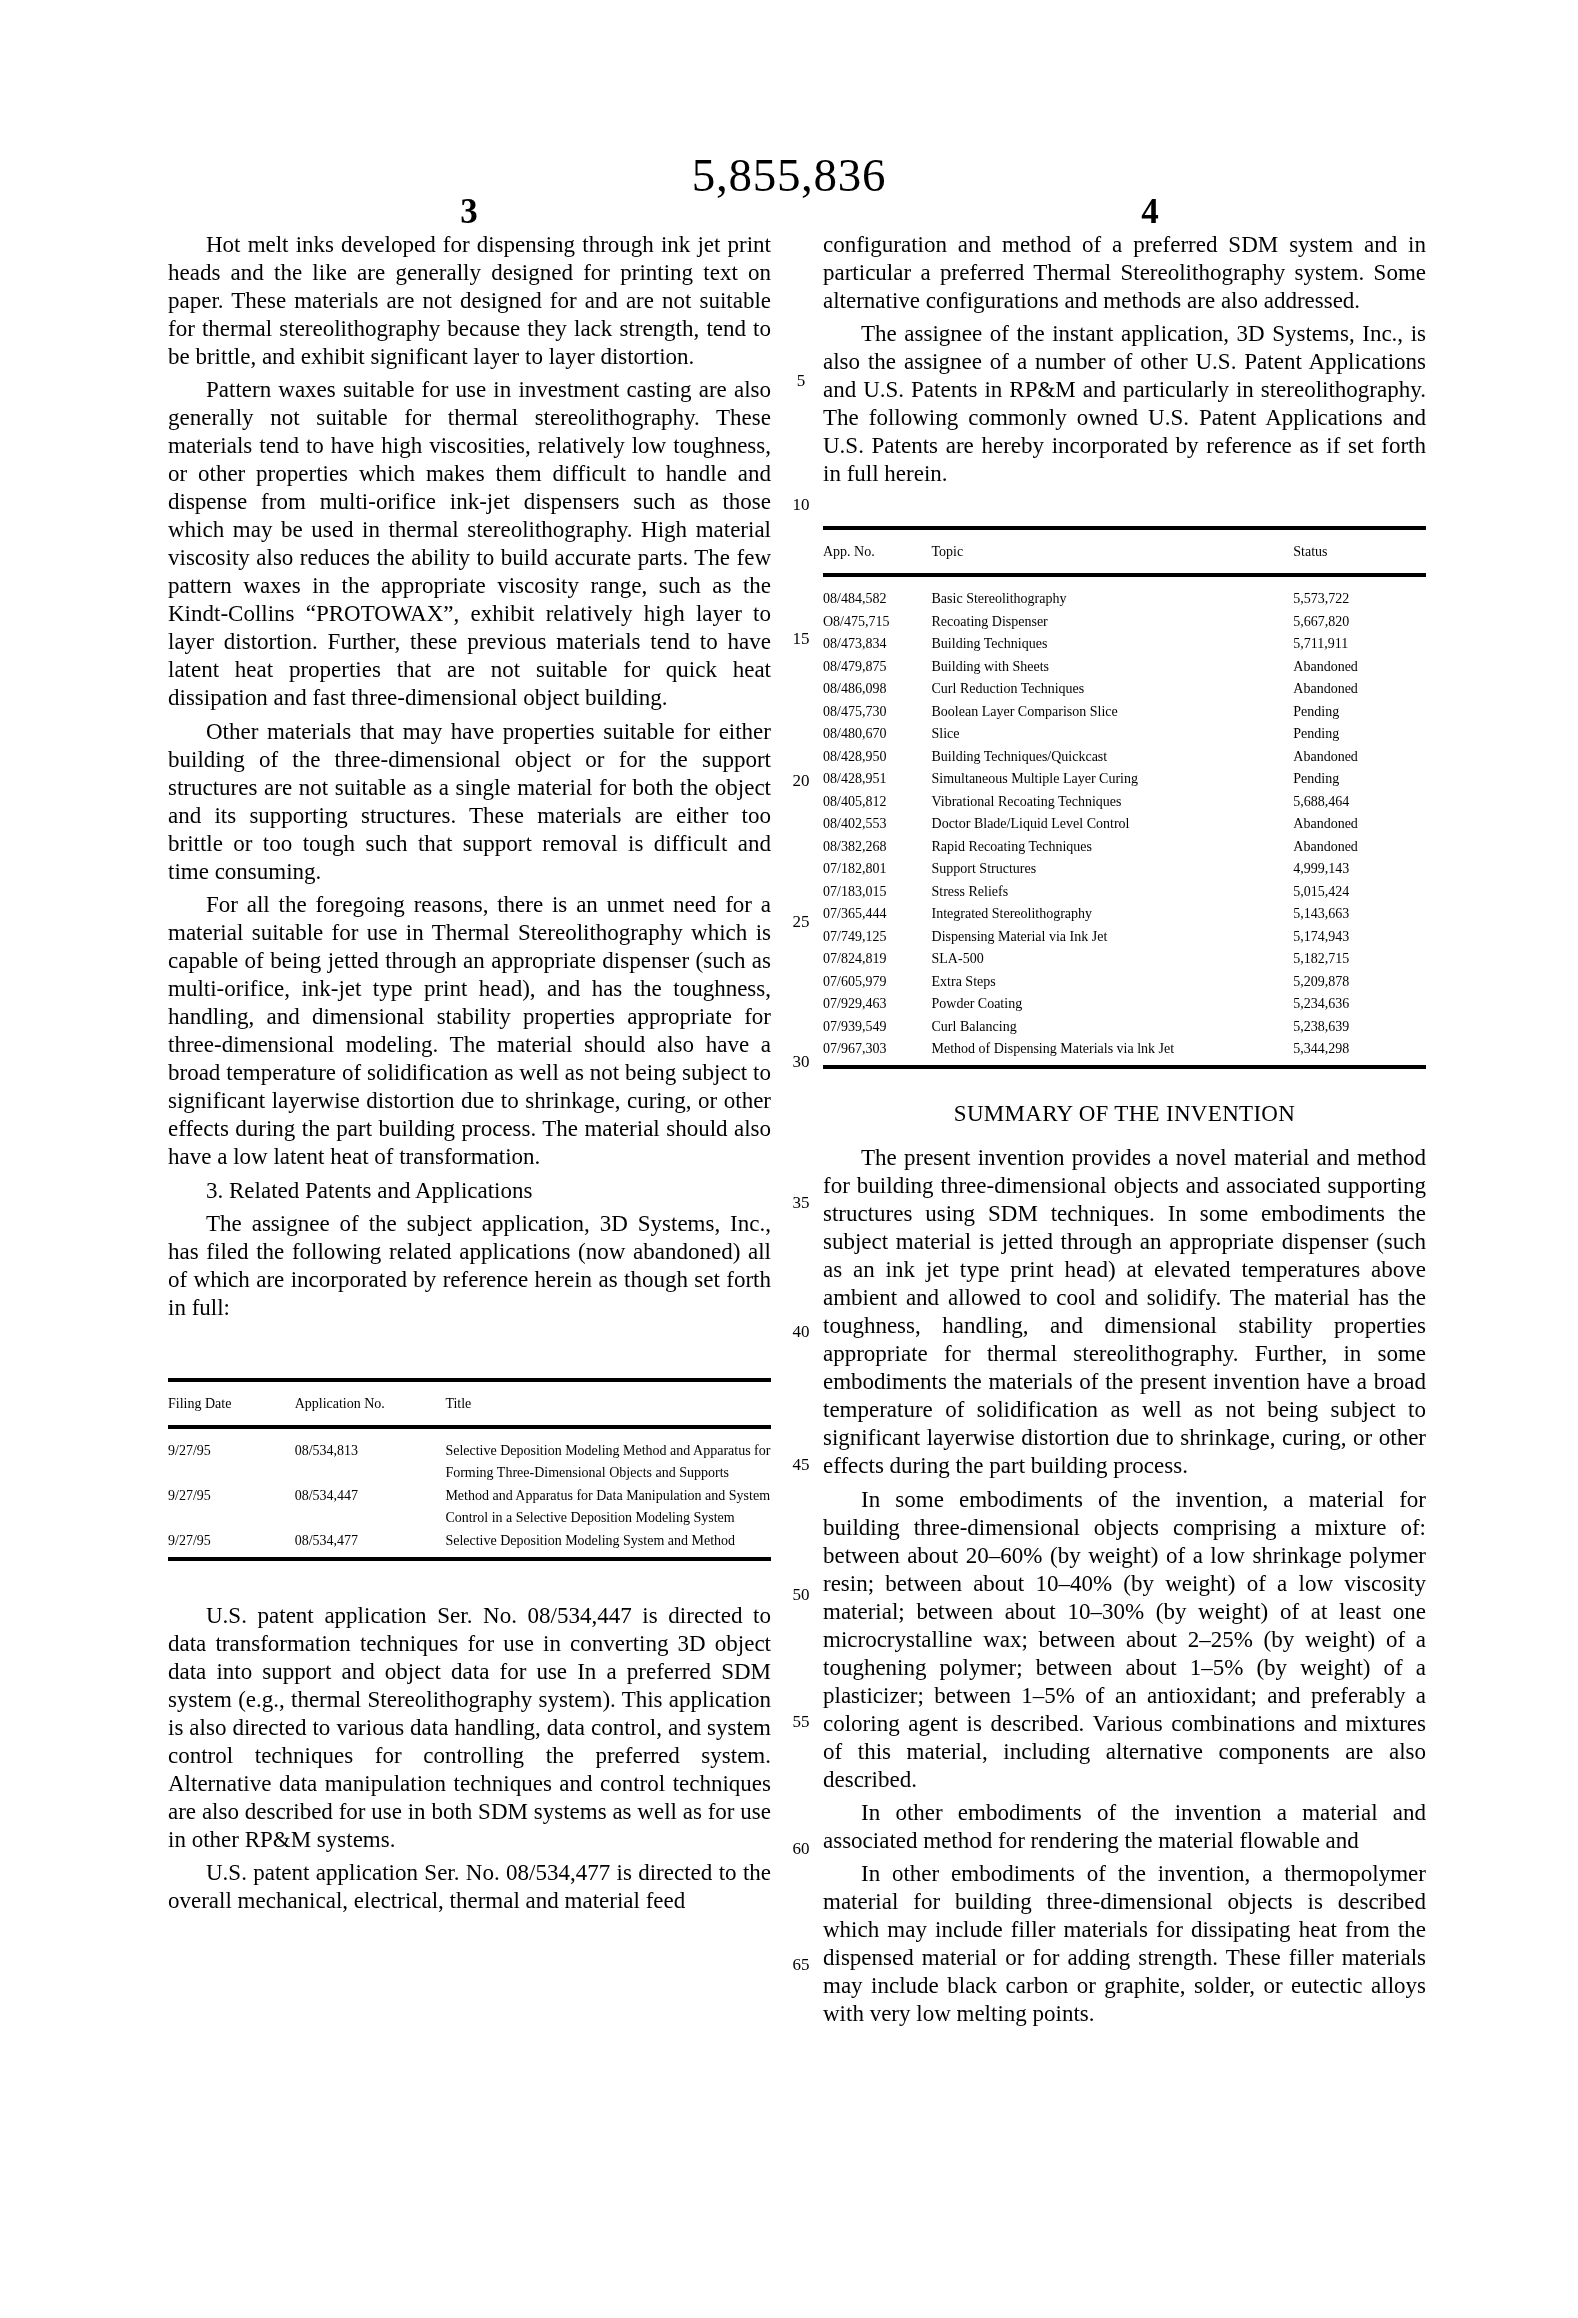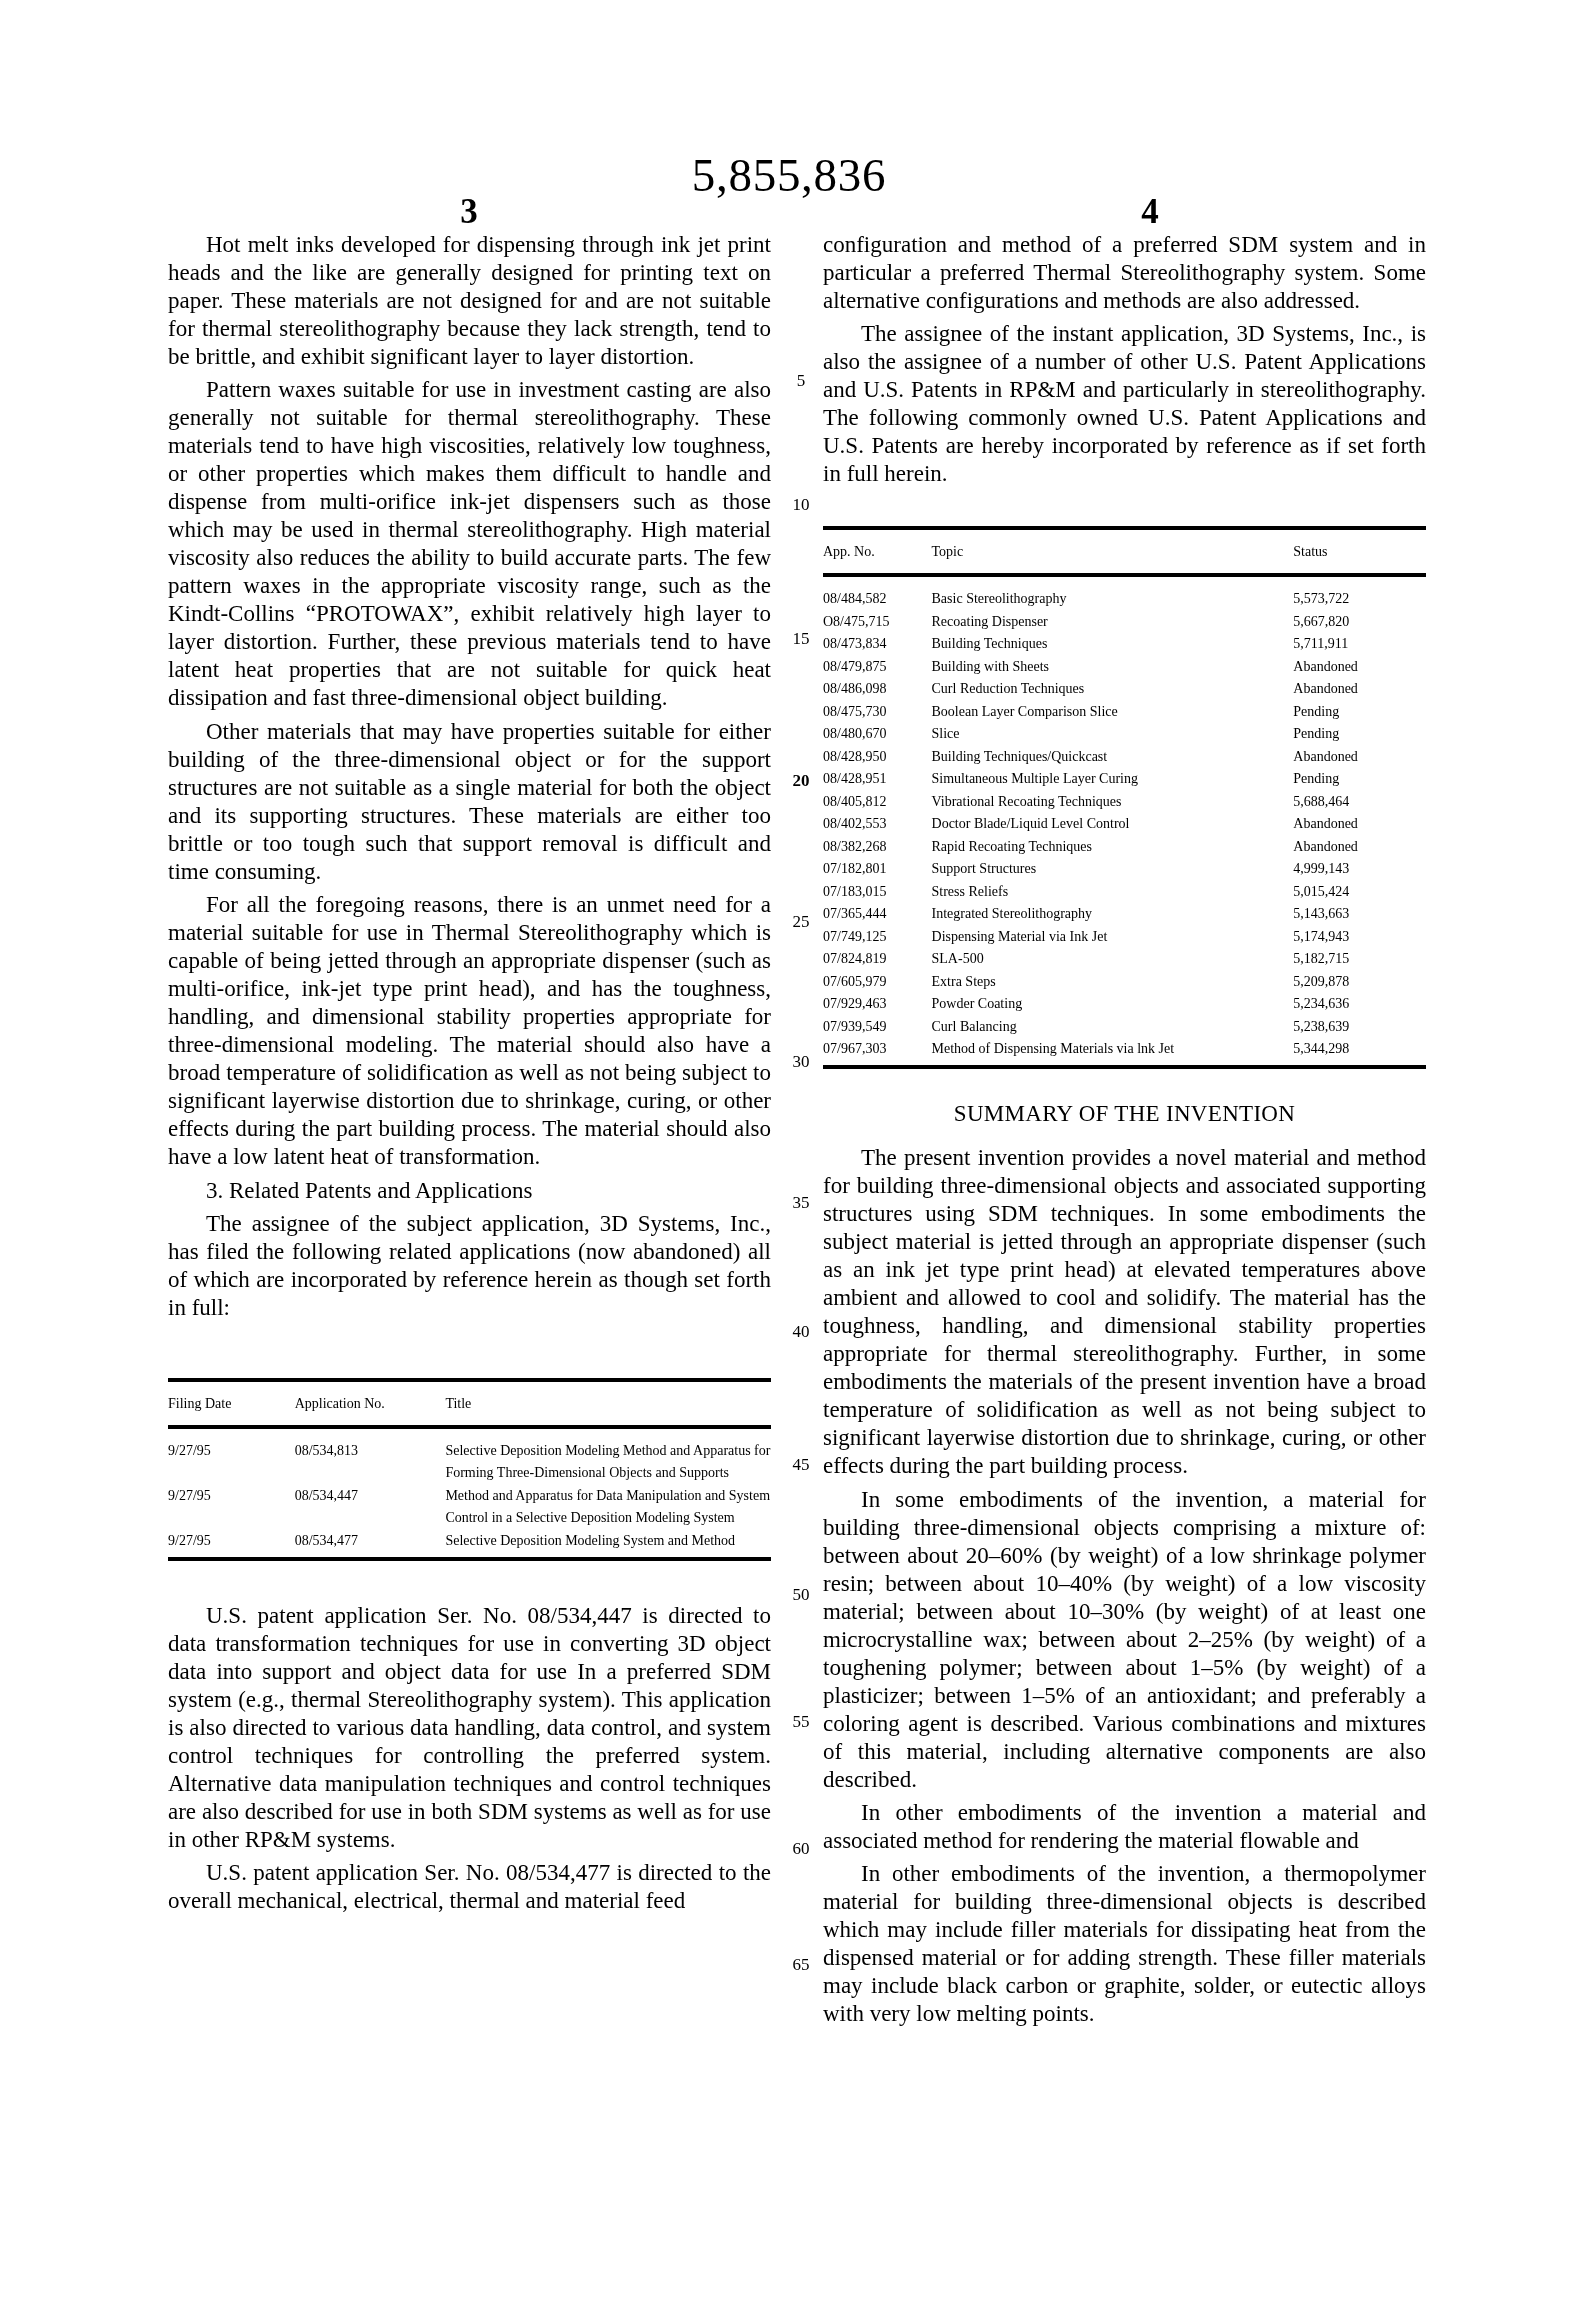--- a/index.html
+++ b/index.html
@@ -206,21 +206,21 @@
   <p>The present invention provides a novel material and method for building three-dimensional objects and associated supporting structures using SDM techniques. In some embodiments the subject material is jetted through an appropriate dispenser (such as an ink jet type print head) at elevated temperatures above ambient and allowed to cool and solidify. The material has the toughness, handling, and dimensional stability properties appropriate for thermal stereolithography. Further, in some embodiments the materials of the present invention have a broad temperature of solidification as well as not being subject to significant layerwise distortion due to shrinkage, curing, or other effects during the part building process.</p>
   <p>In some embodiments of the invention, a material for building three-dimensional objects comprising a mixture of: between about 20–60% (by weight) of a low shrinkage polymer resin; between about 10–40% (by weight) of a low viscosity material; between about 10–30% (by weight) of at least one microcrystalline wax; between about 2–25% (by weight) of a toughening polymer; between about 1–5% (by weight) of a plasticizer; between 1–5% of an antioxidant; and preferably a coloring agent is described. Various combinations and mixtures of this material, including alternative components are also described.</p>
   <p>In other embodiments of the invention a material and associated method for rendering the material flowable and</p>
   <p>In other embodiments of the invention, a thermopolymer material for building three-dimensional objects is described which may include filler materials for dissipating heat from the dispensed material or for adding strength. These filler materials may include black carbon or graphite, solder, or eutectic alloys with very low melting points.</p>
 </div>
 
 <div id="line-numbers">
     <div class="linenum" style="top: 371px;">5</div>
     <div class="linenum" style="top: 495px;">10</div>
     <div class="linenum" style="top: 629px;">15</div>
-    <div class="linenum" style="top: 771px; font-weight: bold;">20</div>
+    <div class="linenum" style="top: 771px;">20</div>
     <div class="linenum" style="top: 912px;">25</div>
     <div class="linenum" style="top: 1052px;">30</div>
     <div class="linenum" style="top: 1193px;">35</div>
     <div class="linenum" style="top: 1322px;">40</div>
     <div class="linenum" style="top: 1455px;">45</div>
     <div class="linenum" style="top: 1585px;">50</div>
     <div class="linenum" style="top: 1712px;">55</div>
     <div class="linenum" style="top: 1839px;">60</div>
     <div class="linenum" style="top: 1955px;">65</div>
   </div>

